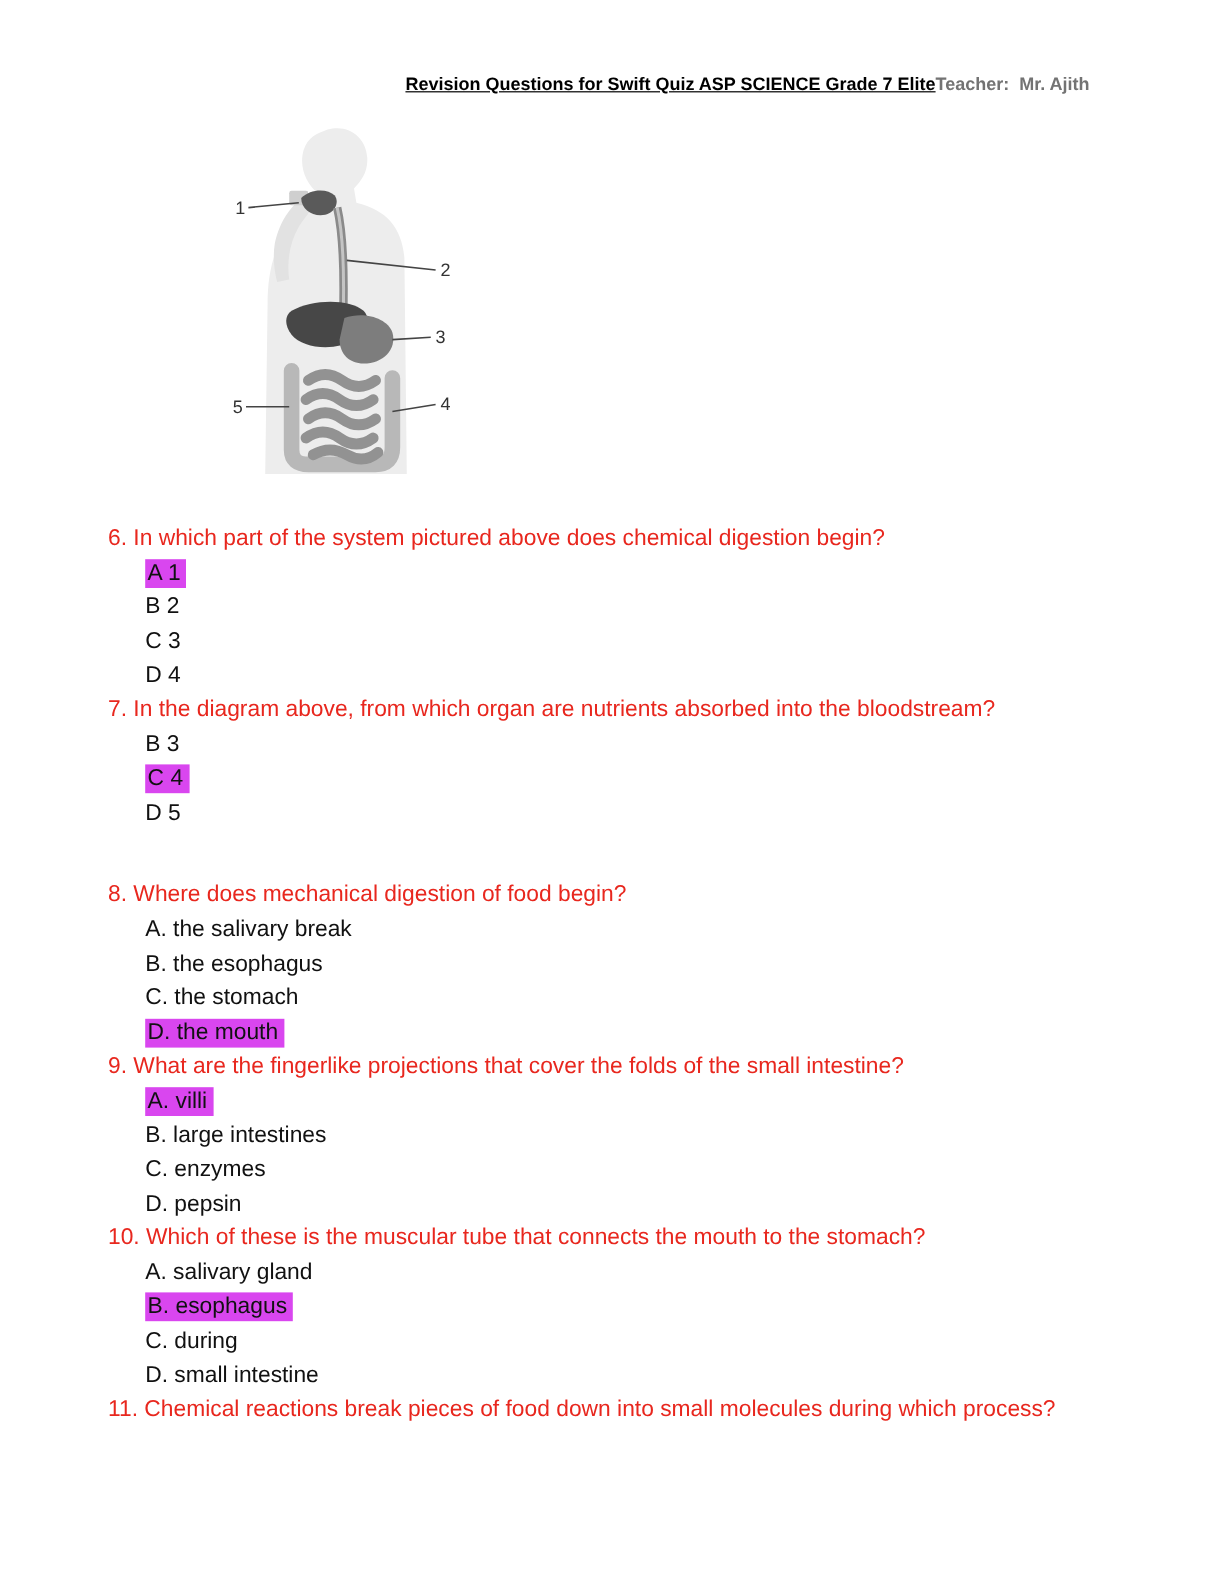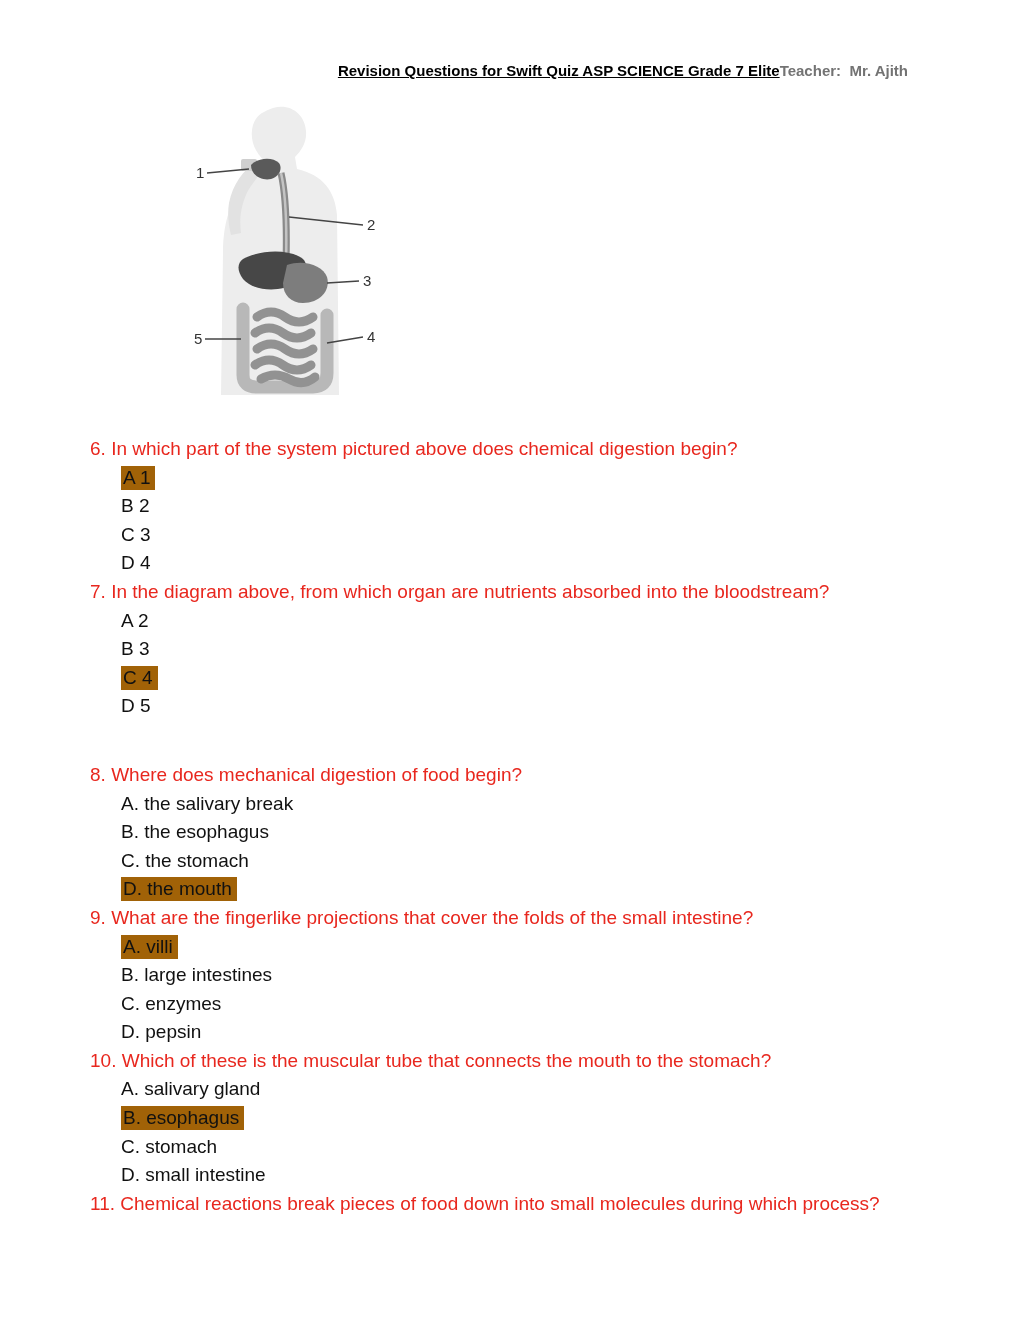--- a/index.html
+++ b/index.html
@@ -45,21 +45,21 @@
     line-height: 28.6px;
     padding-left: 48px;
     text-indent: -48px;
   }
   .opt {
     line-height: 28.6px;
     padding-left: 31px;
     color: #111111;
   }
   .hl {
-    background: #a16207;
+    background: #d946ef;
     padding: 1px 5px 2px 2px;
   }
   .gap-after { margin-bottom: 40px; }
   .diagram-number {
     font-size: 15px;
     fill: #333333;
     font-family: "Liberation Sans", sans-serif;
   }
 </style>
 </head>
@@ -121,21 +121,20 @@
     <div class="question">
       <p class="qtext"><span>6.</span> <span>In which part of the system pictured above does chemical digestion begin?</span></p>
       <p class="opt"><span class="hl">A 1</span></p>
       <p class="opt"><span>B 2</span></p>
       <p class="opt"><span>C 3</span></p>
       <p class="opt"><span>D 4</span></p>
     </div>
 
     <div class="question gap-after">
       <p class="qtext"><span>7.</span> <span>In the diagram above, from which organ are nutrients absorbed into the bloodstream?</span></p>
-      <p class="opt"><span>A 2</span></p>
       <p class="opt"><span>B 3</span></p>
       <p class="opt"><span class="hl">C 4</span></p>
       <p class="opt"><span>D 5</span></p>
     </div>
 
     <div class="question">
       <p class="qtext"><span>8.</span> <span>Where does mechanical digestion of food begin?</span></p>
       <p class="opt"><span>A. the salivary break</span></p>
       <p class="opt"><span>B. the esophagus</span></p>
       <p class="opt"><span>C. the stomach</span></p>
@@ -147,21 +146,21 @@
       <p class="opt"><span class="hl">A. villi</span></p>
       <p class="opt"><span>B. large intestines</span></p>
       <p class="opt"><span>C. enzymes</span></p>
       <p class="opt"><span>D. pepsin</span></p>
     </div>
 
     <div class="question">
       <p class="qtext"><span>10.</span> <span>Which of these is the muscular tube that connects the mouth to the stomach?</span></p>
       <p class="opt"><span>A. salivary gland</span></p>
       <p class="opt"><span class="hl">B. esophagus</span></p>
-      <p class="opt"><span>C. stomach</span></p>
+      <p class="opt"><span>C. during</span></p>
       <p class="opt"><span>D. small intestine</span></p>
     </div>
 
     <div class="question">
       <p class="qtext"><span>11.</span> <span>Chemical reactions break pieces of food down into small molecules during which process?</span></p>
     </div>
 
   </section>
 
 </div>

